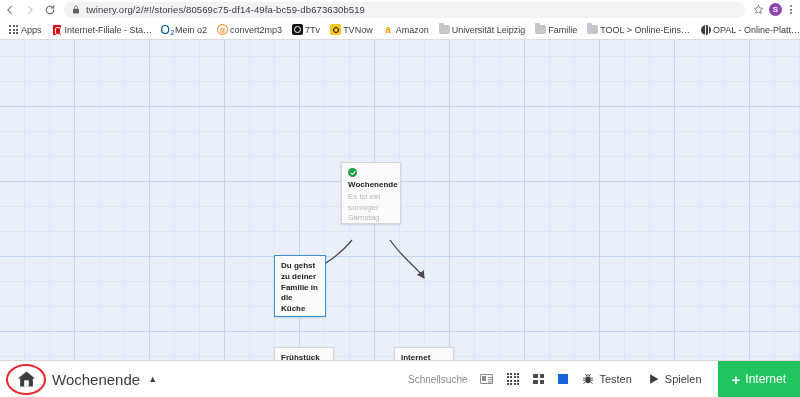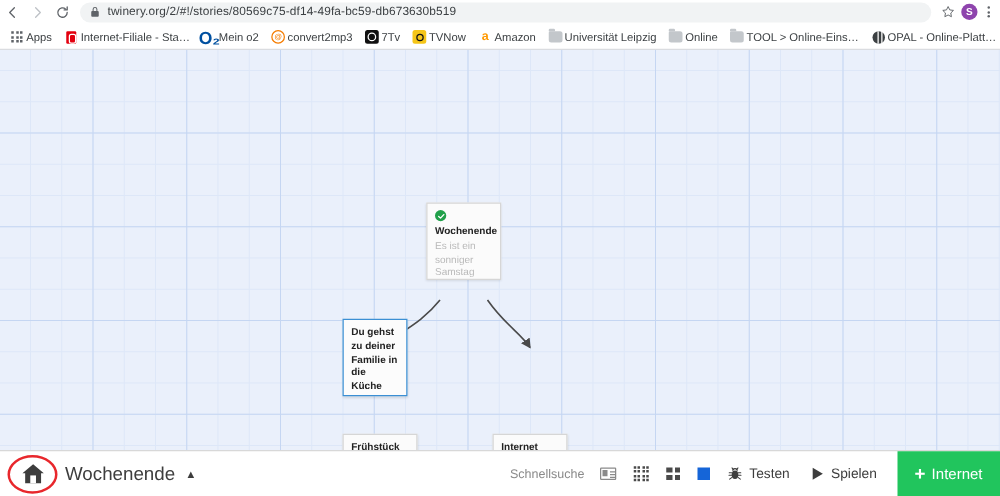--- a/index.html
+++ b/index.html
@@ -51,21 +51,21 @@
     display:flex; align-items:center; gap:2px; padding:1px 5px; flex:none;
     white-space:nowrap; border-radius:3px;
   }
   .bm-label { font-size:9px; color:#3c4043; }
   .bm-ico { width:11px; height:11px; display:flex; align-items:center; justify-content:center; flex:none; }
   .apps-grid { display:grid; grid-template-columns:repeat(3,2px); grid-template-rows:repeat(3,2px); gap:1.3px; }
   .apps-grid i { width:2px; height:2px; background:#5f6368; display:block; }
   .ico-sparkasse { width:8px; height:10px; background:#e3000f; border-radius:1px; position:relative; }
   .ico-sparkasse::after{ content:""; position:absolute; left:2px; top:2px; width:4px; height:6px;
     border:1.2px solid #fff; border-radius:2px; }
-  .ico-o2 { font-size:14px; font-weight:bold; color:#0050a0; line-height:1; }
+  .ico-o2 { font-size:12px; font-weight:normal; color:#0050a0; line-height:1; }
   .ico-c2m { width:11px; height:11px; border-radius:50%; border:1.5px solid #f57c00;
     display:flex; align-items:center; justify-content:center; font-size:6px; color:#f57c00; font-weight:bold;}
   .ico-7tv { width:11px; height:11px; background:#111; border-radius:2px;
     display:flex; align-items:center; justify-content:center; }
   .ico-7tv::after { content:""; width:5px; height:5px; border:1.4px solid #fff; border-radius:50%; display:block;}
   .ico-tvnow { width:11px; height:11px; background:#f5c518; border-radius:2px;
     display:flex; align-items:center; justify-content:center;}
   .ico-tvnow::after { content:""; width:4px; height:4px; border:1.6px solid #111; border-radius:50%; display:block;}
   .ico-amazon { font-size:10px; font-weight:bold; color:#ff9900; line-height:1; }
   .ico-folder { width:11px; height:9px; background:#c3c7cb; border-radius:1px 2px 2px 2px; position:relative;}
@@ -258,21 +258,21 @@
       <span class="bm-ico">
           <span class="ico-folder"></span>
         </span>
       <span class="bm-label">Universität Leipzig</span>
     </div>
 
     <div class="bm">
       <span class="bm-ico">
           <span class="ico-folder"></span>
         </span>
-      <span class="bm-label">Online</span>
+      <span class="bm-label">Familie</span>
     </div>
 
     <div class="bm">
       <span class="bm-ico">
           <span class="ico-folder"></span>
         </span>
       <span class="bm-label">TOOL &gt; Online-Eins…</span>
     </div>
 
     <div class="bm">

